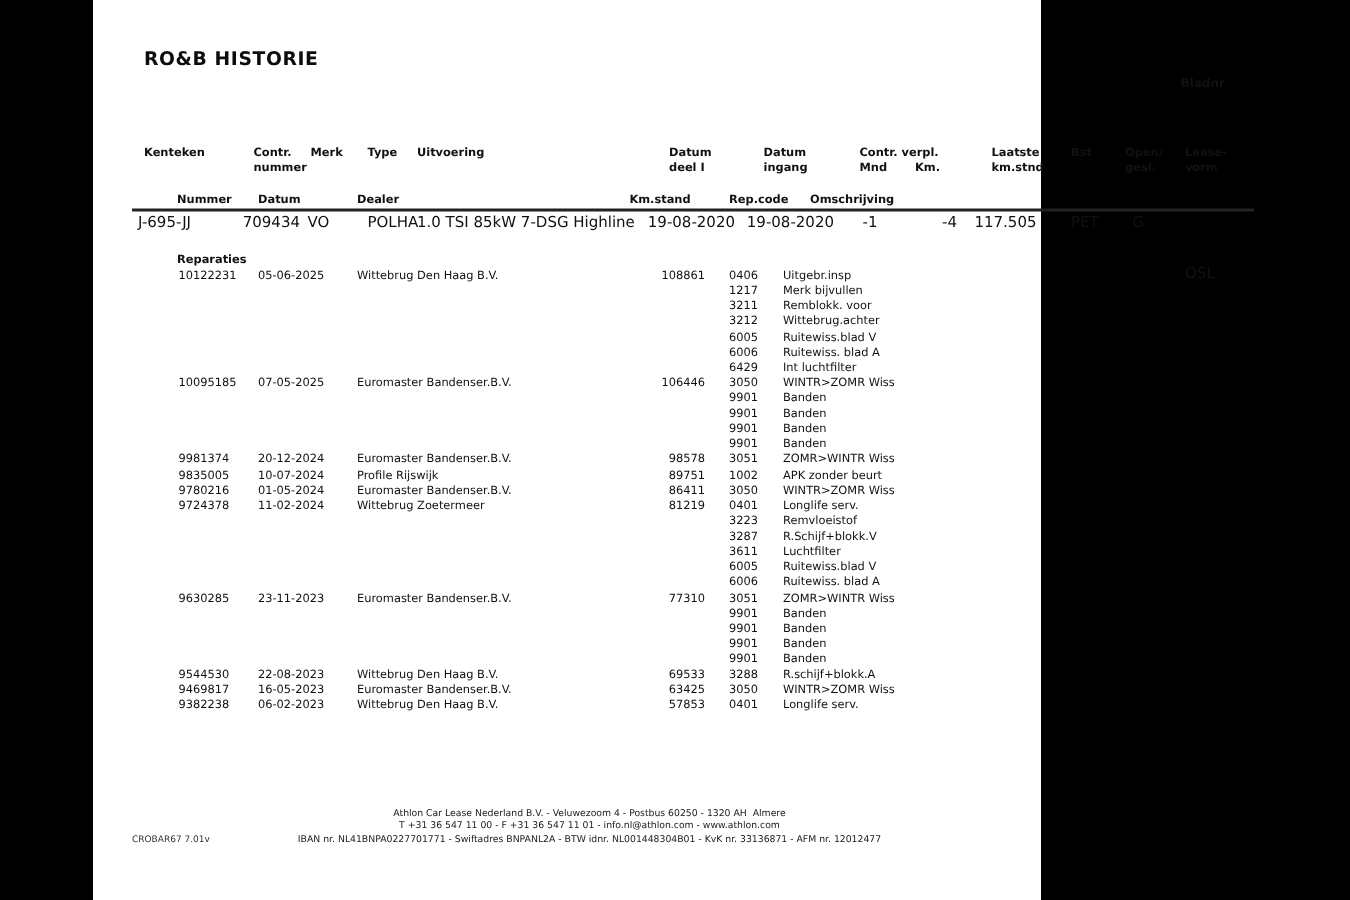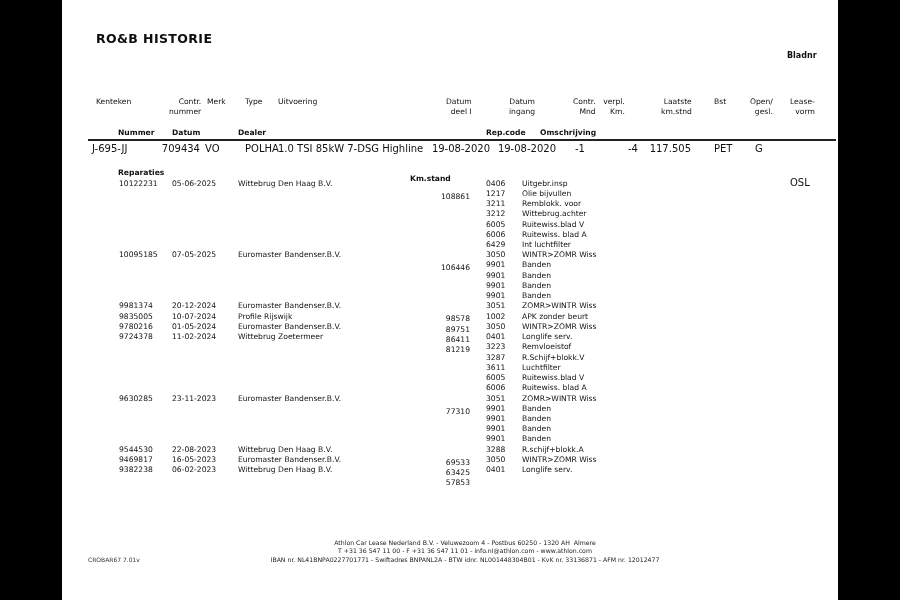--- a/index.html
+++ b/index.html
@@ -1,32 +1,32 @@
 <!DOCTYPE html>
 <html><head>
 <meta charset="utf-8">
 <style>
   html,body{margin:0;padding:0;}
   .stage{position:relative;width:900px;height:600px;background:#000;overflow:hidden;
          font-family:"DejaVu Sans","Liberation Sans",sans-serif;color:#111;}
-  .page{position:absolute;left:62px;top:0;width:776px;height:600px;background:#fff;}
+  .page{position:absolute;left:62px;top:0;width:632px;height:600px;background:#fff;}
   .abs{position:absolute;white-space:pre;}
   .doc-title{left:34px;top:31px;font-size:12.5px;font-weight:bold;letter-spacing:.4px;color:#0d0d0d;}
   .bladnr{left:725px;top:51px;font-size:8px;font-weight:bold;}
   
-  .h1col{position:absolute;top:97px;font-size:7.6px;font-weight:normal;line-height:10px;white-space:pre;text-align:right;}
+  .h1col{position:absolute;top:97px;font-size:7.6px;font-weight:bold;line-height:10px;white-space:pre;}
   .c1{left:34px;}.c2{left:107px;}.c3{left:145px;}.c4{left:183px;}.c5{left:216px;}
   .c6{left:384px;}.c7{left:447px;}.c8{left:511px;}.c9{left:539px;}
   .c10{left:599px;}.c11{left:652px;}.c12{left:688px;}.c13{left:728px;}
   .c9 .l2{padding-left:9px;}
   .h1col span{display:block;}
   
   .h2lbl{position:absolute;top:128px;font-size:7.6px;font-weight:bold;white-space:pre;}
   .h2-1{left:56px;}.h2-2{left:110px;}.h2-3{left:176px;}
-  .h2-4{left:348px;width:60px;text-align:left;margin-top:46px;}.h2-5{left:424px;}.h2-6{left:478px;}
+  .h2-4{left:348px;width:60px;text-align:center;}.h2-5{left:424px;}.h2-6{left:478px;}
   .rule{position:absolute;left:26px;top:139px;width:748px;height:1.6px;background:#222;}
   
   .crow span{position:absolute;top:142.5px;font-size:10px;white-space:pre;}
   .f-kent{left:30px;}
   .f-cnr{left:98px;width:40px;text-align:right;}
   .f-merk{left:143px;}
   .f-type{left:183px;}
   .f-uitv{left:216px;}
   .f-dd1{left:368px;width:60px;text-align:right;}
   .f-din{left:434px;width:60px;text-align:right;}
@@ -37,21 +37,21 @@
   .f-og{left:693px;}
   .f-lv{left:728px;margin-top:34px;}
   .sec-lbl{left:56px;top:168px;font-size:7.6px;font-weight:bold;}
   
   .rlines{position:absolute;left:0;top:178.6px;width:776px;}
   .rline{position:relative;height:10.24px;}
   .rline span{position:absolute;top:0;font-size:7.6px;white-space:pre;}
   .rnum{left:57px;}
   .rdate{left:110px;}
   .rdealer{left:176px;}
-  .rkm{left:348px;width:60px;text-align:right;margin-top:13px;}
+  .rkm{left:348px;width:60px;text-align:right;}
   .rcode{left:424px;}
   .roms{left:460px;}
   
   .footer{position:absolute;left:30px;right:0;top:539px;text-align:center;font-size:6.2px;line-height:8.4px;color:#1a1a1a;}
   .footer div{white-space:pre;}
   .crobar{left:26px;top:556px;font-size:6px;color:#333;}
 </style>
 </head>
 <body>
 
@@ -106,21 +106,21 @@
         <div class="rline">
           <span class="rnum">10122231</span>
           <span class="rdate">05-06-2025</span>
           <span class="rdealer">Wittebrug Den Haag B.V.</span>
           <span class="rkm">108861</span>
           <span class="rcode">0406</span>
           <span class="roms">Uitgebr.insp</span>
         </div>
         <div class="rline">
           <span class="rcode">1217</span>
-          <span class="roms">Olie bijvullen</span>
+          <span class="roms">Merk bijvullen</span>
         </div>
         <div class="rline">
           <span class="rcode">3211</span>
           <span class="roms">Remblokk. voor</span>
         </div>
         <div class="rline">
           <span class="rcode">3212</span>
           <span class="roms">Wittebrug.achter</span>
         </div>
         <div class="rline">

